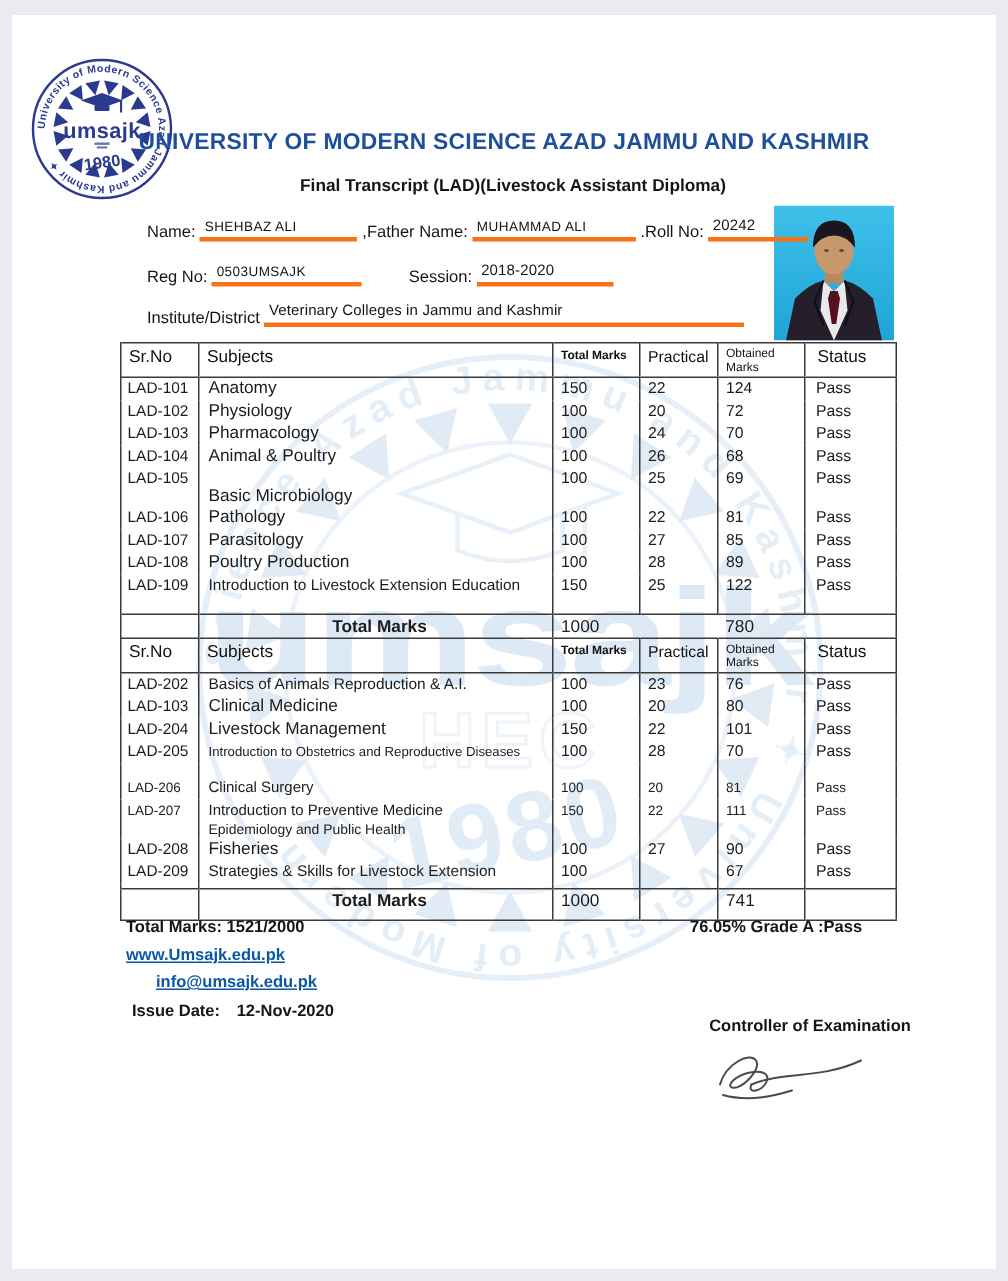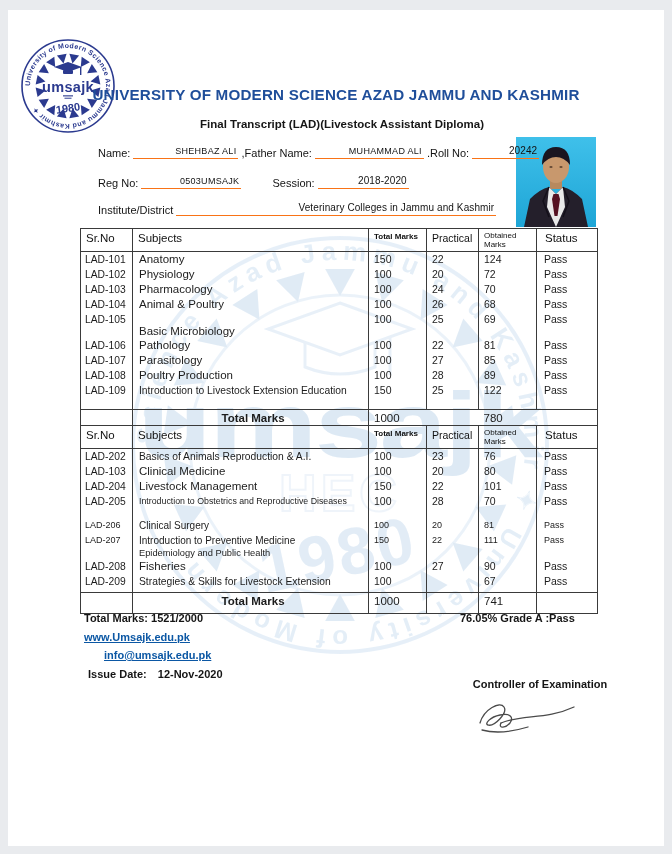--- a/index.html
+++ b/index.html
@@ -17,22 +17,22 @@
   .watermark{position:absolute;left:112px;top:215px;width:440px;height:440px;z-index:0;opacity:.5;pointer-events:none;}
   
   .logo{position:absolute;left:12px;top:28px;width:96px;height:96px;z-index:1;}
   .uni-title{position:absolute;left:0;right:0;top:76px;text-align:center;z-index:1;
     font-size:15.2px;font-weight:bold;color:var(--title_blue,#1F4E9A);letter-spacing:.2px;}
   .doc-title{position:absolute;left:0;right:0;top:108px;text-align:center;z-index:1;
     font-size:11.5px;font-weight:bold;color:#161616;padding-left:12px;}
   
   .inforow{position:absolute;left:90px;z-index:1;font-size:11px;color:#141414;white-space:nowrap;}
   .inforow .lbl{display:inline-block;}
-  .val{display:inline-block;border-bottom:1px solid #f97316;padding:0 2px 1px 3px;
-       font-size:9px;letter-spacing:.3px;vertical-align:bottom;line-height:12px;text-align:right;}
+  .val{display:inline-block;border-bottom:3px solid #f97316;padding:0 2px 1px 3px;
+       font-size:9px;letter-spacing:.3px;vertical-align:bottom;line-height:12px;}
   .val.mixed{font-size:10px;letter-spacing:.1px;}
   .r1{top:135px;}
   .r2{top:165px;}
   .r3{top:192px;}
   .w-name{min-width:100px;} .w-father{min-width:104px;} .w-roll{min-width:62px;font-size:10.5px;}
   .w-reg{min-width:95px;margin-right:28px;} .w-session{min-width:86px;font-size:10.5px;}
   .w-inst{min-width:315px;}
   .photo{position:absolute;left:508px;top:127px;width:80px;height:90px;z-index:1;}
   
   .tablewrap{position:absolute;left:72px;top:218px;z-index:1;}

